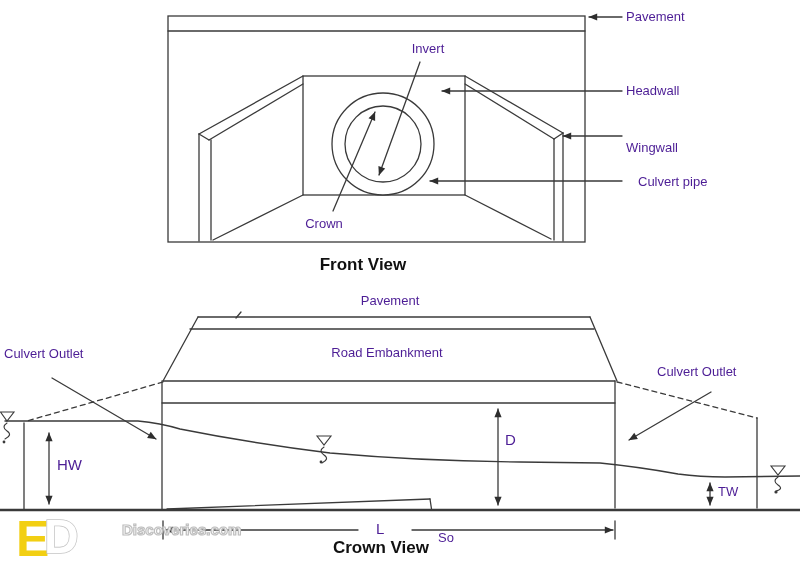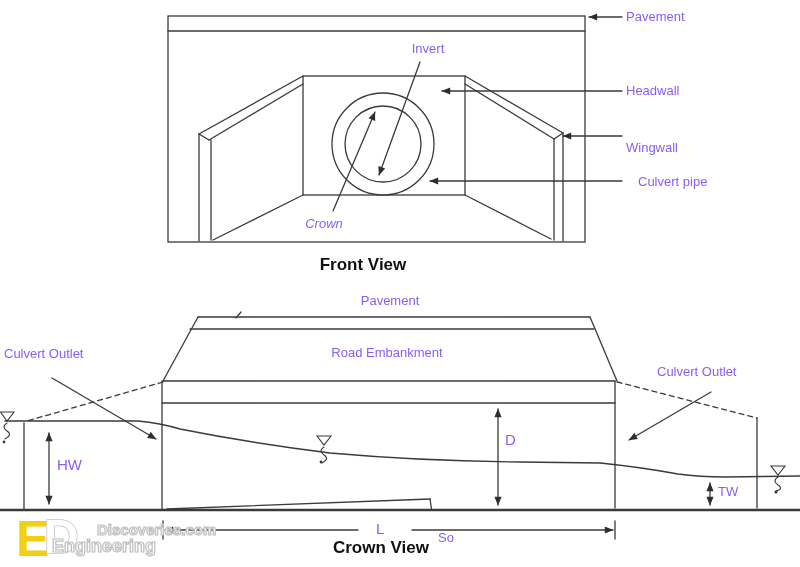--- a/index.html
+++ b/index.html
@@ -2,31 +2,31 @@
 <html><head>
 <meta charset="utf-8">
 <style>
   html,body{margin:0;padding:0;background:#ffffff;}
   .stage{
     position:relative;width:800px;height:567px;background:#ffffff;
     font-family:"Liberation Sans", sans-serif;color:#2e2e2e;overflow:hidden;
   }
   .stage svg{position:absolute;left:0;top:0;}
   .lbl{
-    position:absolute;font-size:13px;color:#8b5cf6;white-space:nowrap;line-height:1;
+    position:absolute;font-size:13px;color:#4c1d95;white-space:nowrap;line-height:1;
   }
   .lbl.center{transform:translateX(-50%);}
   .lbl.big{font-size:15px;}
   .title{
     position:absolute;font-size:17px;font-weight:bold;color:#111;white-space:nowrap;
     transform:translateX(-50%);line-height:1;
   }
   .wm-text{
     position:absolute;font-weight:bold;color:#ffffff;white-space:nowrap;line-height:1;
-    -webkit-text-stroke:1.2px #bfbfbf;text-shadow:0 0 1px #cfcfcf;
+    -webkit-text-stroke:1.2px #bfbfbf;text-shadow:0 0 1px #cfcfcf;margin-left:25px;
   }
 </style>
 </head>
 <body>
 
 <div class="stage">
 
   <svg width="800" height="567" viewBox="0 0 800 567">
     <defs>
       <marker id="ah" markerWidth="11" markerHeight="9" refX="8.6" refY="4" orient="auto-start-reverse" markerUnits="userSpaceOnUse">
@@ -136,34 +136,33 @@
       <g>
         <line x1="163" y1="521" x2="163" y2="539"></line>
         <line x1="615" y1="521" x2="615" y2="539"></line>
         <line x1="165" y1="530" x2="358" y2="530" marker-start="url(#ah)"></line>
         <line x1="412" y1="530" x2="613" y2="530" marker-end="url(#ah)"></line>
       </g>
     </g>
   </svg>
 
   <div class="lbl center" style="left:428px;top:42px;">Invert</div>
-  <div class="lbl center" style="left:324px;top:217px;font-style:italic;">Crown</div>
+  <div class="lbl center" style="left:324px;top:217px;">Crown</div>
   <div class="lbl" style="left:626px;top:10px;">Pavement</div>
   <div class="lbl" style="left:626px;top:84px;">Headwall</div>
   <div class="lbl" style="left:626px;top:129px;margin-top:12px;">Wingwall</div>
   <div class="lbl" style="left:626px;top:175px;margin-left:12px;">Culvert pipe</div>
   <div class="title" style="left:363px;top:256px;">Front View</div>
 
   <div class="lbl center" style="left:390px;top:294px;">Pavement</div>
   <div class="lbl center" style="left:387px;top:346px;">Road Embankment</div>
   <div class="lbl" style="left:4px;top:347px;">Culvert Outlet</div>
   <div class="lbl" style="left:657px;top:365px;">Culvert Outlet</div>
   <div class="lbl big" style="left:57px;top:457px;">HW</div>
   <div class="lbl big" style="left:505px;top:432px;">D</div>
   <div class="lbl" style="left:718px;top:485px;text-align:right;">TW</div>
   <div class="lbl" style="left:438px;top:483px;margin-top:48px;">So</div>
   <div class="lbl big" style="left:376px;top:521px;">L</div>
   <div class="title" style="left:381px;top:539px;">Crown View</div>
 
   <div class="wm-text" style="left:97px;top:522px;font-size:15px;">Discoveries.com</div>
-  <div class="wm-text" style="left:52px;top:537px;font-size:18px;">Engineering</div>
 
 </div>
 
 </body></html>

